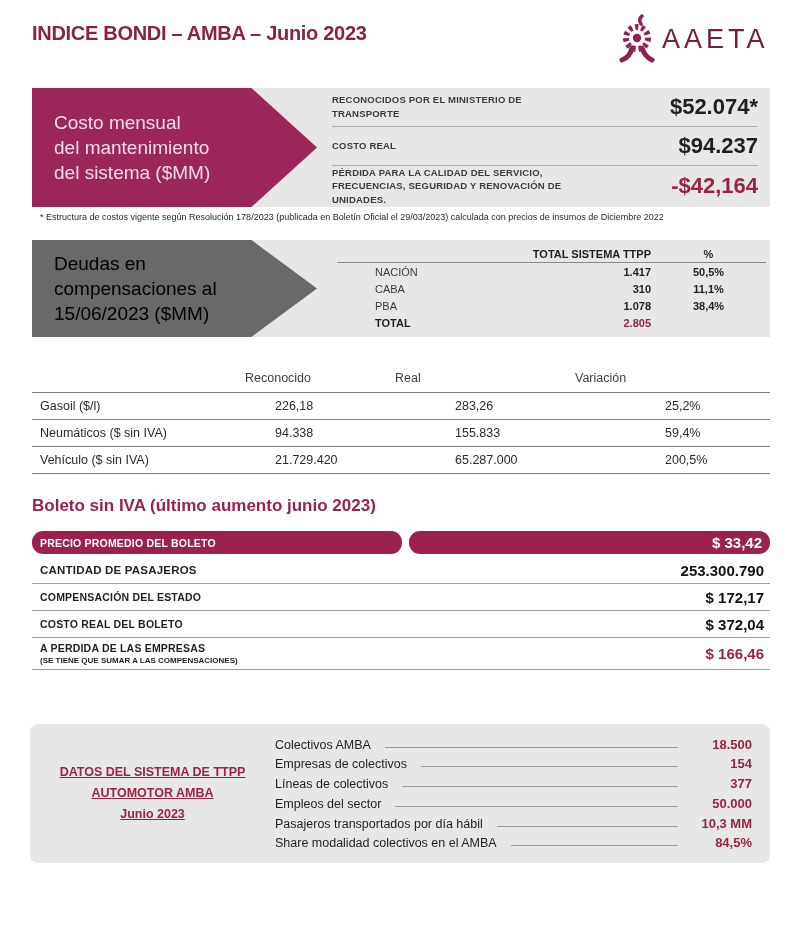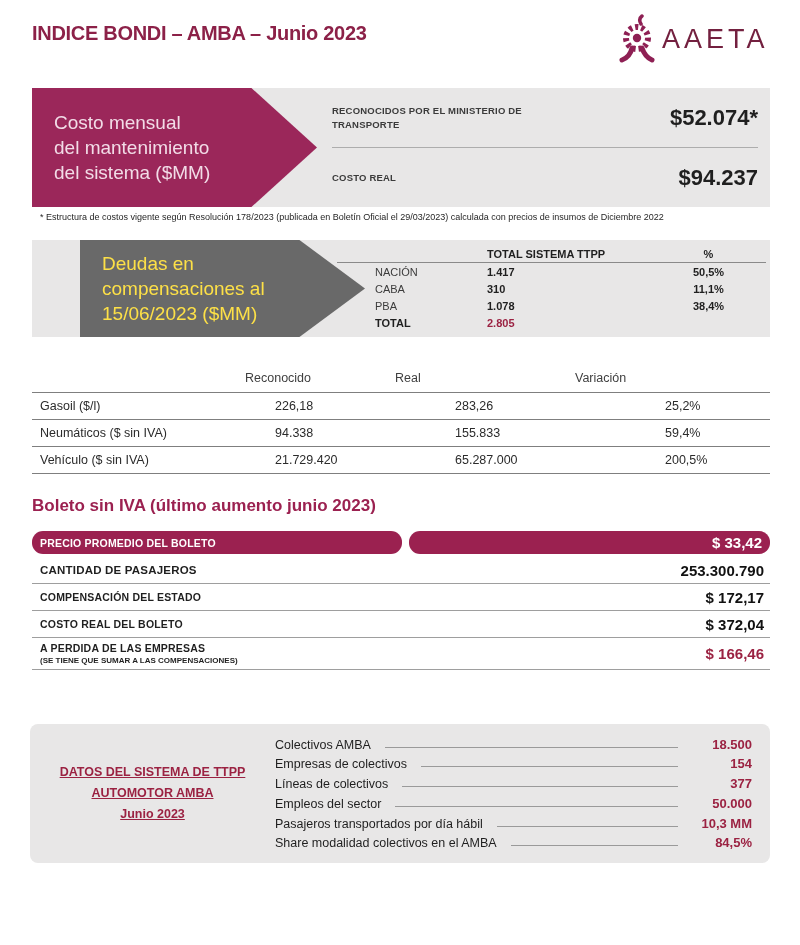--- a/index.html
+++ b/index.html
@@ -12,41 +12,41 @@
   .logo { position:absolute; right:28px; top:14px; }
 
   
   .panel { position:absolute; left:32px; width:738px; background:#E8E7E7; }
   .sec1 { top:88px; height:119px; }
   .sec2 { top:240px; height:97px; }
   .arrow { position:absolute; left:0; top:0; height:100%; width:285px;
            clip-path:polygon(0 0, 77% 0, 100% 50%, 77% 100%, 0 100%);
            display:flex; flex-direction:column; justify-content:center; padding-left:22px; }
   .arrow.maroon { background:#9B275A; color:#F2DCE7; }
-  .arrow.gray   { background:#696969; color:#fde047;margin-left:48px; }
+  .arrow.gray   { background:#696969; color:#000000; }
   .arrow div { font-size:19px; line-height:1.32; font-weight:normal; }
 
   
   .cost-rows { position:absolute; left:300px; right:12px; top:0; height:100%;
                display:flex; flex-direction:column; }
   .cost-row { display:flex; align-items:center; justify-content:space-between; flex:1; }
   .cost-row + .cost-row { border-top:1px solid #ADADAD; }
   .cost-label { width:60%; font-size:9.5px; font-weight:bold; color:#3B3B3B; line-height:1.45;
                 letter-spacing:0.2px; }
   .cost-value { font-size:22px; font-weight:bold; color:#1F1F1F; }
   .cost-value.neg { color:#9B2242; }
 
   .footnote { position:absolute; left:40px; top:212px; font-size:9px; color:#262626; }
 
   
   .debt-table { position:absolute; left:305px; right:4px; top:5px; bottom:5px;
                 display:flex; flex-direction:column; font-size:11px; }
   .debt-tr { display:flex; align-items:center; flex:1; }
   .debt-c0 { width:150px; padding-left:38px; color:#3C3C3C; }
-  .debt-c1 { flex:1; text-align:left; font-weight:bold; color:#1F1F1F; }
+  .debt-c1 { flex:1; text-align:right; font-weight:bold; color:#1F1F1F; }
   .debt-c2 { width:115px; text-align:center; font-weight:bold; color:#1F1F1F; }
   .debt-head { font-weight:bold; border-bottom:1px solid #8A8A8A; }
   .debt-total .debt-c0 { font-weight:bold; color:#1F1F1F; }
   .debt-total .debt-c1 { color:#9B2242; }
 
   
   .comp-table { position:absolute; left:32px; top:363px; width:738px; }
   .comp-tr { display:flex; align-items:center; height:27px; font-size:12.5px; color:#2B2B2B; }
   .comp-tr.head { height:30px; color:#3F3F3F; border-bottom:1px solid #7F7F7F; }
   .comp-tr.data { border-bottom:1px solid #7F7F7F;gap:30px; }
@@ -108,20 +108,24 @@
     </div>
     <div class="cost-rows">
       <div class="cost-row">
         <div class="cost-label">RECONOCIDOS POR EL MINISTERIO DE TRANSPORTE</div>
         <div class="cost-value">$52.074*</div>
       </div>
       <div class="cost-row">
         <div class="cost-label">COSTO REAL</div>
         <div class="cost-value">$94.237</div>
       </div>
+      <div class="cost-row">
+        <div class="cost-label">PÉRDIDA PARA LA CALIDAD DEL SERVICIO, FRECUENCIAS, SEGURIDAD Y RENOVACIÓN DE UNIDADES.</div>
+        <div class="cost-value neg">-$42,164</div>
+      </div>
     </div>
   </div>
   <div class="footnote">* Estructura de costos vigente según Resolución 178/2023 (publicada en Boletín Oficial el 29/03/2023) calculada con precios de insumos de Diciembre 2022</div>
 
   <div class="panel sec2">
     <div class="arrow gray">
       <div>Deudas en</div>
       <div>compensaciones al</div>
       <div>15/06/2023 ($MM)</div>
     </div>

